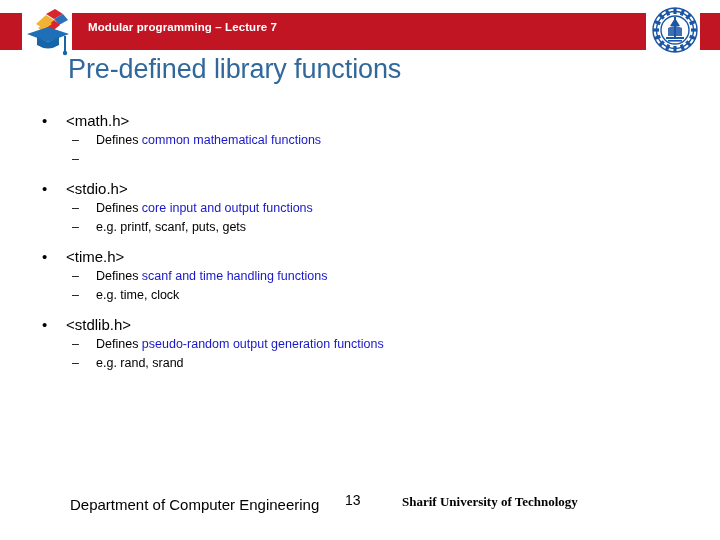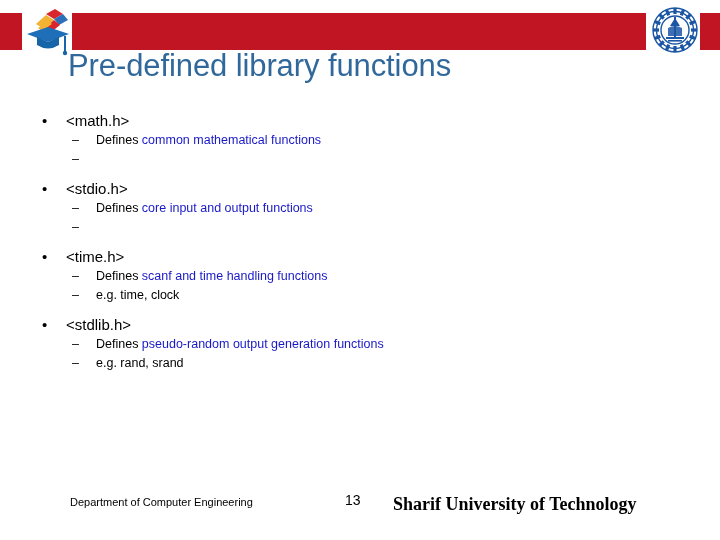--- a/index.html
+++ b/index.html
@@ -75,22 +75,22 @@
     top: 4px;
     width: 50px;
     height: 52px;
   }
   .logo-right svg { display: block; }
 
   
   .slide-title {
     position: absolute;
     left: 68px;
-    top: 48px;
-    font-size: 31px;
+    top: 54px;
+    font-size: 27px;
     color: #31689B;
     font-weight: normal;
     letter-spacing: -0.1px;
     white-space: nowrap;
     text-align: right;
   }
 
   
   .content {
     position: absolute;
@@ -145,37 +145,37 @@
     position: absolute;
     left: 0;
     top: 492px;
     width: 720px;
     height: 26px;
   }
   .footer-dept {
     position: absolute;
     left: 70px;
     top: 4px;
-    font-size: 11px;
+    font-size: 15px;
     color: #000000;
     white-space: nowrap;
   }
   .footer-num {
     position: absolute;
     left: 345px;
     top: 0px;
     font-size: 14px;
     color: #000000;
     white-space: nowrap;
   }
   .footer-univ {
     position: absolute;
-    left: 393px;
+    left: 402px;
     top: 2px;
-    font-size: 18px;
+    font-size: 13px;
     font-weight: bold;
     color: #000000;
     font-family: "Liberation Serif", serif;
     white-space: nowrap;
   }
 </style>
 </head>
 <body>
 
 <div class="header">
@@ -194,20 +194,21 @@
 
       <polygon points="24,21 45,28 24,36 3,28" fill="#1E6FB8"></polygon>
 
       <path d="M13 31 L13 39 Q24 46 35 39 L35 31 L24 36 Z" fill="#1565A8"></path>
 
       <line x1="41" y1="30" x2="41" y2="46" stroke="#1565A8" stroke-width="2"></line>
       <circle cx="41" cy="47" r="2.2" fill="#1565A8"></circle>
     </svg>
   </div>
 
+  <div class="header-title">Modular programming – Lecture 7</div>
 
   <div class="logo-right">
     <svg width="50" height="52" viewBox="0 0 50 52">
       <g fill="none" stroke="#1B56A5" stroke-width="1.4">
         <circle cx="25" cy="26" r="22"></circle>
         <circle cx="25" cy="26" r="18.5"></circle>
         <circle cx="25" cy="26" r="14"></circle>
       </g>
       <g stroke="#1B56A5" stroke-width="3.2">
         <line x1="25" y1="4" x2="25" y2="10"></line>
@@ -260,20 +261,21 @@
     <div class="bullet-row">
       <span class="bullet-dot">•</span>
       <span>&lt;stdio.h&gt;</span>
     </div>
     <div class="sub-row">
       <span class="sub-dash">–</span>
       <span>Defines </span><span class="link-text">core input and output functions</span>
     </div>
     <div class="sub-row">
       <span class="sub-dash">–</span>
+      <span>e.g. printf, scanf, puts, gets</span>
     </div>
   </div>
 
   <div class="group">
     <div class="bullet-row">
       <span class="bullet-dot">•</span>
       <span>&lt;time.h&gt;</span>
     </div>
     <div class="sub-row">
       <span class="sub-dash">–</span>

